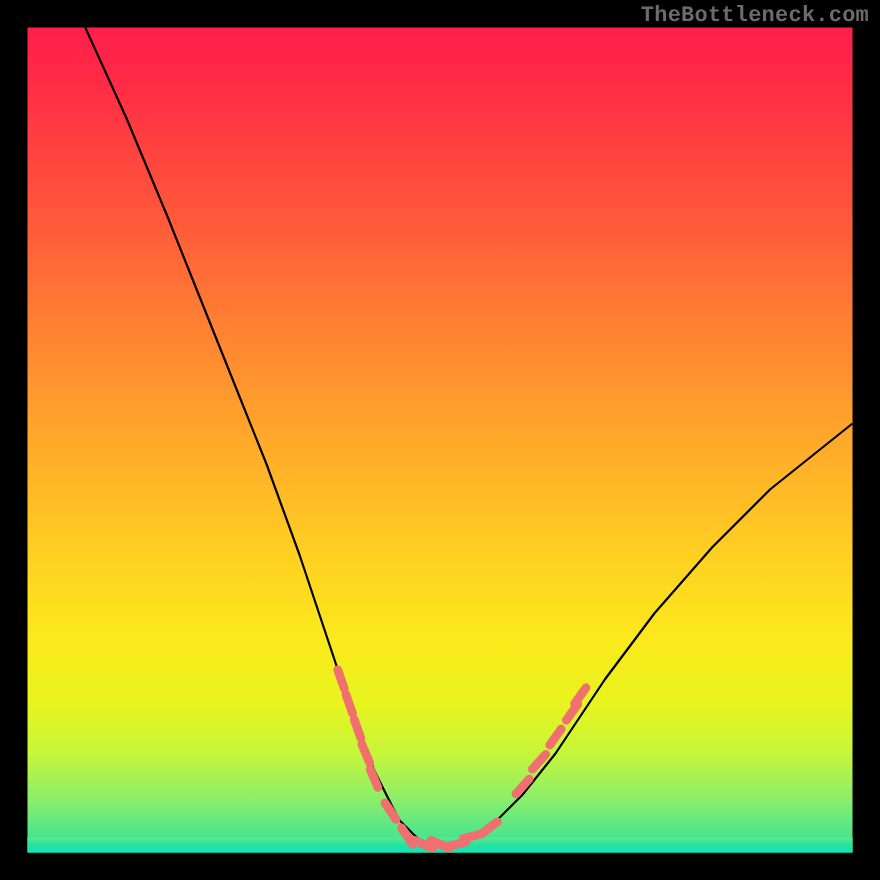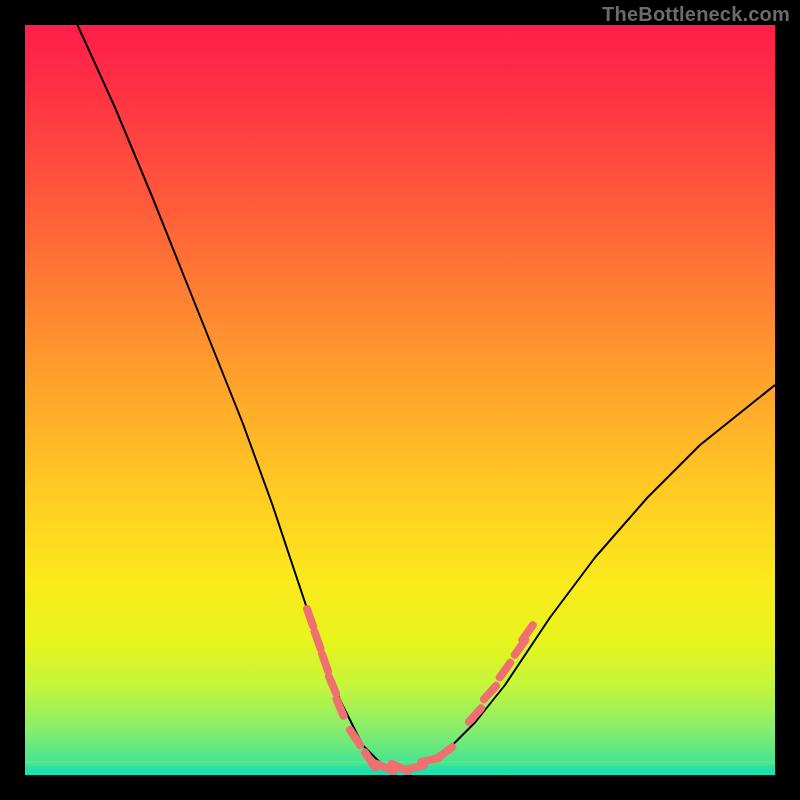--- a/index.html
+++ b/index.html
@@ -59,20 +59,21 @@
     );
   }
   .watermark {
     position: absolute;
     top: 3px;
     right: 10px;
     font-size: 20px;
     font-weight: 600;
     color: #6b6b6b;
     letter-spacing: 0.2px;
+    font-family: Liberation Mono, monospace;
   }
   svg.curve {
     position: absolute;
     top: 25px;
     left: 25px;
     width: 750px;
     height: 750px;
     overflow: visible;
   }
 </style>

